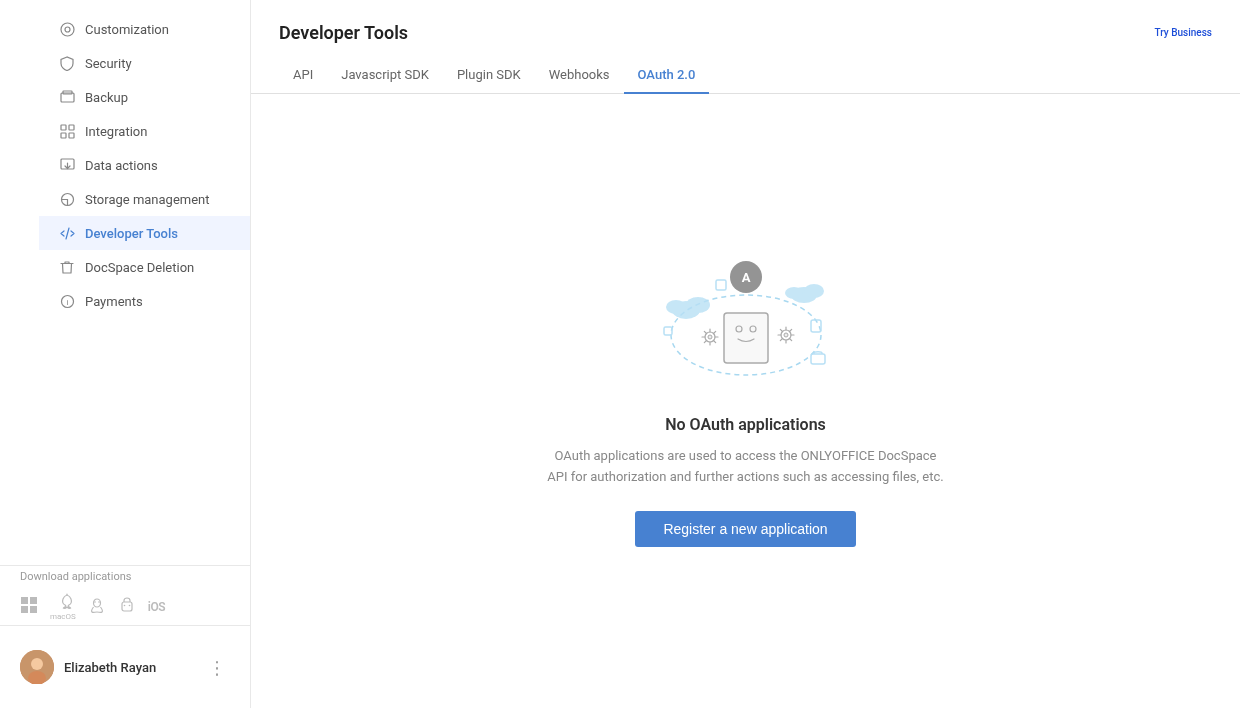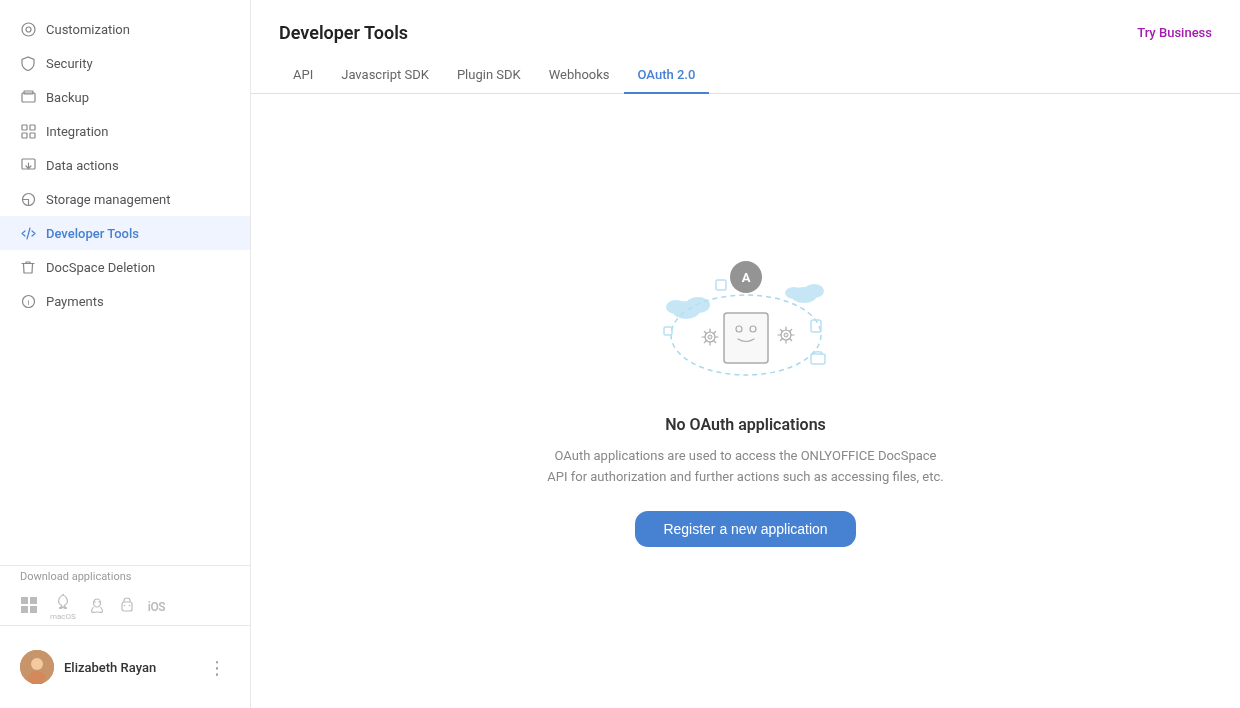--- a/index.html
+++ b/index.html
@@ -2,52 +2,52 @@
 <html><head>
   <meta charset="utf-8">
   <style>
     * { margin: 0; padding: 0; box-sizing: border-box; }
     body { font-family: -apple-system, BlinkMacSystemFont, 'Segoe UI', Roboto, sans-serif; display: flex; height: 708px; width: 1240px; overflow: hidden; background: #fff; }
 
     
     .sidebar { width: 251px; min-width: 251px; background: #fff; border-right: 1px solid #e8e8e8; display: flex; flex-direction: column; height: 100%; }
     .sidebar-logo { padding: 18px 20px; display: flex; align-items: center; gap: 8px; border-bottom: 1px solid #f0f0f0; }
     .logo-icon { width: 32px; height: 32px; }
-    .sidebar-nav { flex: 1; padding: 12px 0; overflow-y: auto; }
+    .sidebar-nav { flex: 1; padding: 12px 0; overflow-y: auto; margin-left: 39px; }
     .nav-item { display: flex; align-items: center; gap: 10px; padding: 9px 20px; cursor: pointer; color: #555; font-size: 13px; text-decoration: none; }
     .nav-item.active { background: #f0f4ff; color: #4781d1; font-weight: 500; }
     .nav-item.active .nav-icon { color: #4781d1; }
     .nav-icon { width: 16px; height: 16px; display: flex; align-items: center; justify-content: center; color: #888; flex-shrink: 0; font-size: 14px; }
     .sidebar-footer { padding: 4px 20px; border-top: 1px solid #e8e8e8; }
     .download-label { font-size: 11px; color: #999; margin-bottom: 10px; }
     .download-icons { display: flex; align-items: center; gap: 12px; }
     .dl-icon { font-size: 18px; color: #bbb; cursor: pointer; }
-    .dl-macos { display: flex; flex-direction: column; align-items: center; gap: 1px; }
+    .dl-macos { display: flex; flex-direction: column; align-items: flex-end; gap: 1px; }
     .dl-macos span { font-size: 8px; color: #bbb; }
     .user-bar { display: flex; align-items: center; gap: 10px; padding: 24px 20px; border-top: 1px solid #e8e8e8; }
     .avatar-img { width: 34px; height: 34px; border-radius: 50%; background: linear-gradient(135deg, #d4956a 0%, #c07a50 100%); display: flex; align-items: center; justify-content: center; font-size: 14px; color: #fff; font-weight: 600; }
     .user-name { flex: 1; font-size: 13px; color: #333; font-weight: 500; }
     .user-menu-btn { color: #999; cursor: pointer; font-size: 18px; padding: 4px; }
 
     
     .main { flex: 1; display: flex; flex-direction: column; overflow: hidden; }
     .main-header { padding: 22px 28px 0; display: flex; align-items: center; justify-content: space-between; }
     .page-title { font-size: 18px; font-weight: 600; color: #222; }
-    .try-business { color: #a21caf; font-size: 13px; cursor: pointer; text-decoration: none; font-weight: 500; }
+    .try-business { color: #1d4ed8; font-size: 10px; cursor: pointer; text-decoration: none; font-weight: 500; }
     .tabs { display: flex; gap: 0; padding: 0 28px; border-bottom: 1px solid #e0e0e0; margin-top: 14px; }
     .tab { padding: 10px 14px; font-size: 13px; color: #666; cursor: pointer; border-bottom: 2px solid transparent; margin-bottom: -1px; }
     .tab.active { color: #4781d1; border-bottom: 2px solid #4781d1; font-weight: 500; }
     .main-body { flex: 1; display: flex; align-items: center; justify-content: center; flex-direction: column; padding: 40px; }
 
     
     .empty-state { display: flex; flex-direction: column; align-items: center; text-align: center; max-width: 500px; }
     .illustration { width: 180px; height: 140px; margin-bottom: 20px; position: relative; }
     .empty-title { font-size: 16px; font-weight: 600; color: #333; margin-bottom: 12px; }
     .empty-desc { font-size: 13px; color: #888; line-height: 1.6; margin-bottom: 24px; max-width: 400px; }
-    .register-btn { background: #4781d1; color: #fff; border: none; border-radius: 13px; padding: 10px 28px; font-size: 14px; cursor: pointer; font-weight: 500; }
+    .register-btn { background: #4781d1; color: #fff; border: none; border-radius: 3px; padding: 10px 28px; font-size: 14px; cursor: pointer; font-weight: 500; }
 
     
     .illus-svg { width: 180px; height: 140px; }
   </style>
 </head>
 <body>
 
 <aside class="sidebar">
 
   <nav class="sidebar-nav">

